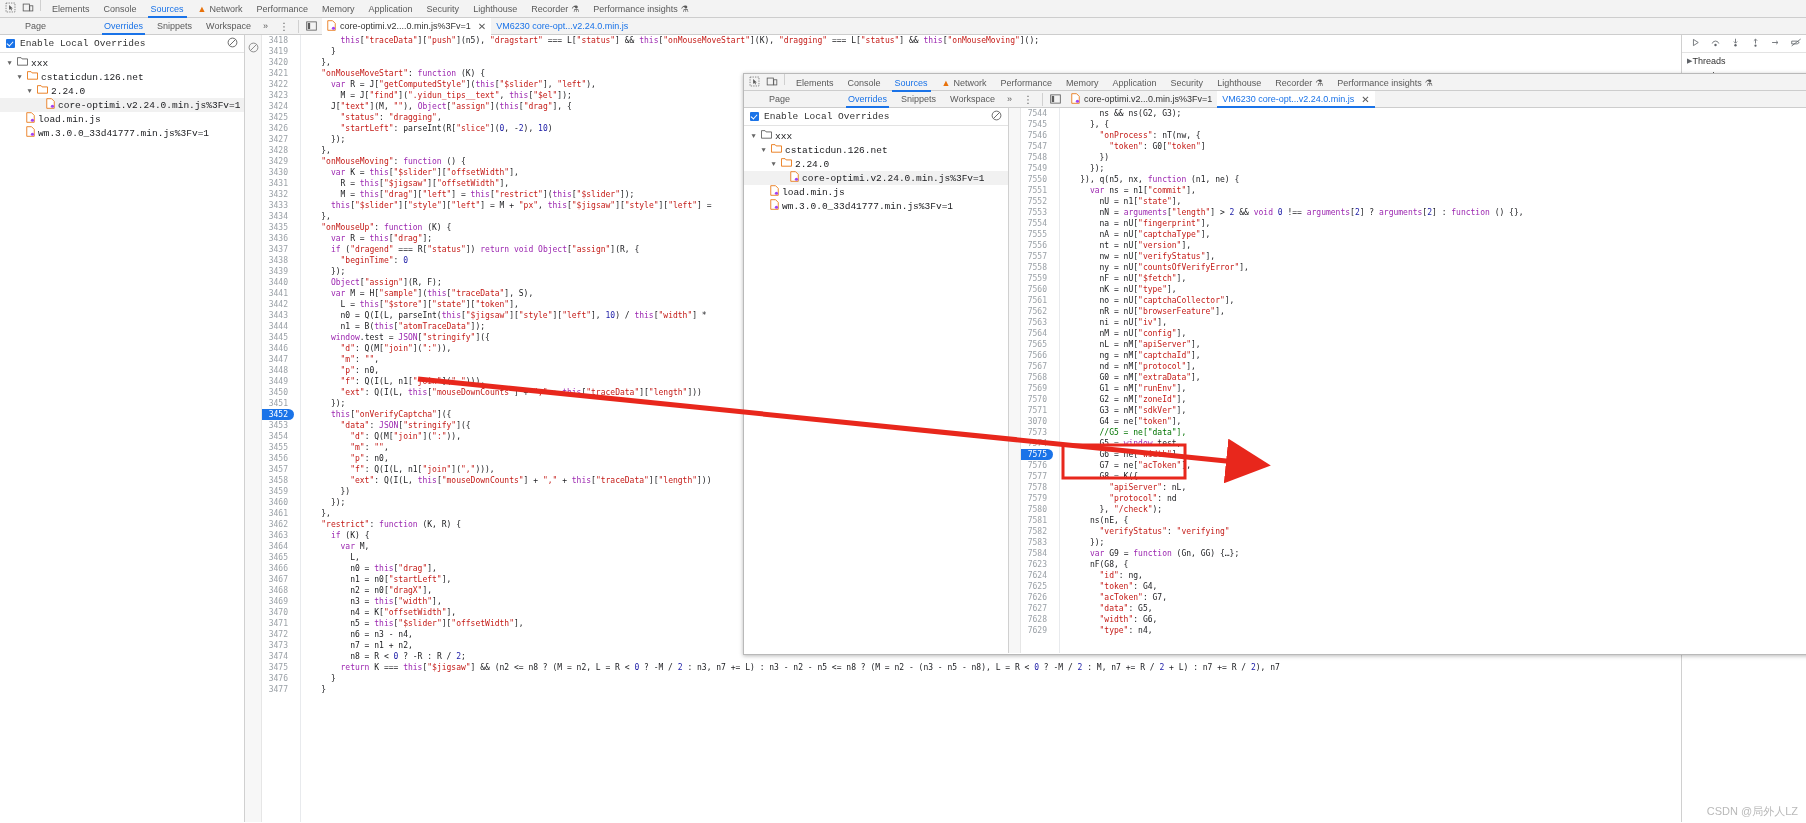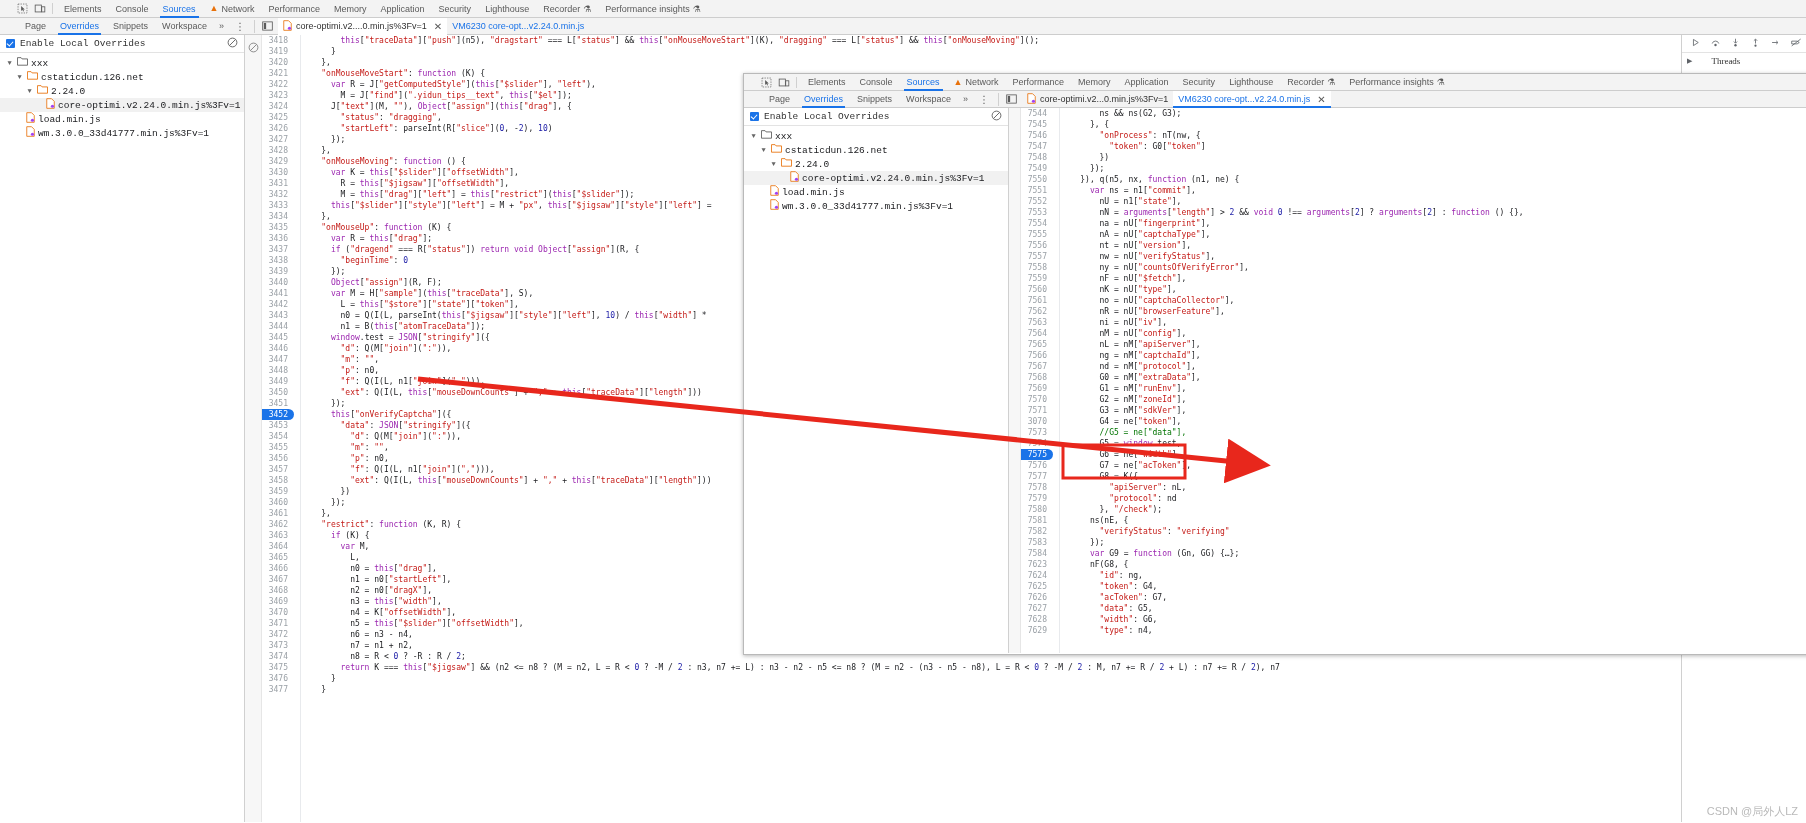--- a/index.html
+++ b/index.html
@@ -13,25 +13,25 @@
 
   
   #outer-devtools {
     position: absolute; left: 0; top: 0;
     width: 1806px; height: 823px;
     background: #ffffff;
   }
 
   
   .tabbar {
-    display: flex; align-items: center;
+    display: flex; 
     height: 18px;
     background: #f3f3f3;
     border-bottom: 1px solid #cdcdcd;
-    padding-left: 14px;
+    padding-left: 2px;
     font-size: 9px;
     color: #5a5a5a;
     white-space: nowrap;
   }
   .tabbar.inner { height: 17px; }
   .tool-icon {
     width: 15px; height: 14px;
     display: inline-flex; align-items: center; justify-content: center;
     margin: 0 1px;
     color: #5a5a5a;
@@ -59,21 +59,21 @@
     background: #f3f3f3;
     border-bottom: 1px solid #cdcdcd;
     font-size: 9px; color: #5a5a5a;
     padding-left: 18px;
     white-space: nowrap;
   }
   .subtab {
     padding: 0 7px; height: 17px; line-height: 17px;
     position: relative; color: #5a5a5a;
   }
-  .subtab.active { color: #1a73e8; }
+  .subtab.active { color: #1a73e8; margin-left: 44px; }
   .subtab.active::after {
     content: ""; position: absolute; left: 5px; right: 5px; bottom: 0;
     height: 2px; background: #1a73e8;
   }
   .chev { padding: 0 5px; font-size: 9px; color: #5a5a5a; }
   .kebab { padding: 0 6px; font-size: 10px; letter-spacing: 0; color: #5a5a5a; }
   .vsep { width: 1px; height: 13px; background: #d0d0d0; margin: 0 3px; }
   .panel-toggle-icon {
     display: inline-flex; align-items: center; justify-content: center;
     width: 14px; height: 13px; margin: 0 3px;
@@ -174,22 +174,22 @@
   .cm { color: #007400; }
 
   
   .right-rail {
     width: 125px; flex: 0 0 auto;
     border-left: 1px solid #d0d0d0;
     background: #fff;
     font-size: 9px; color: #333;
   }
   .rail-row {
-    display: flex; align-items: center; gap: 19px;
-    height: 15px; padding-left: 5px; font-family: Liberation Serif, serif;
+    display: flex; align-items: center; gap: 0;
+    height: 15px; padding-left: 5px;
   }
   .rail-row .tw2 { font-size: 7px; color: #5f6368; }
   .debug-toolbar {
     display: flex; align-items: center; justify-content: flex-start;
     height: 18px; gap: 9px; padding-left: 8px;
     border-bottom: 1px solid #e3e3e3;
     color: #5f6368; font-size: 9px;
   }
 
   

